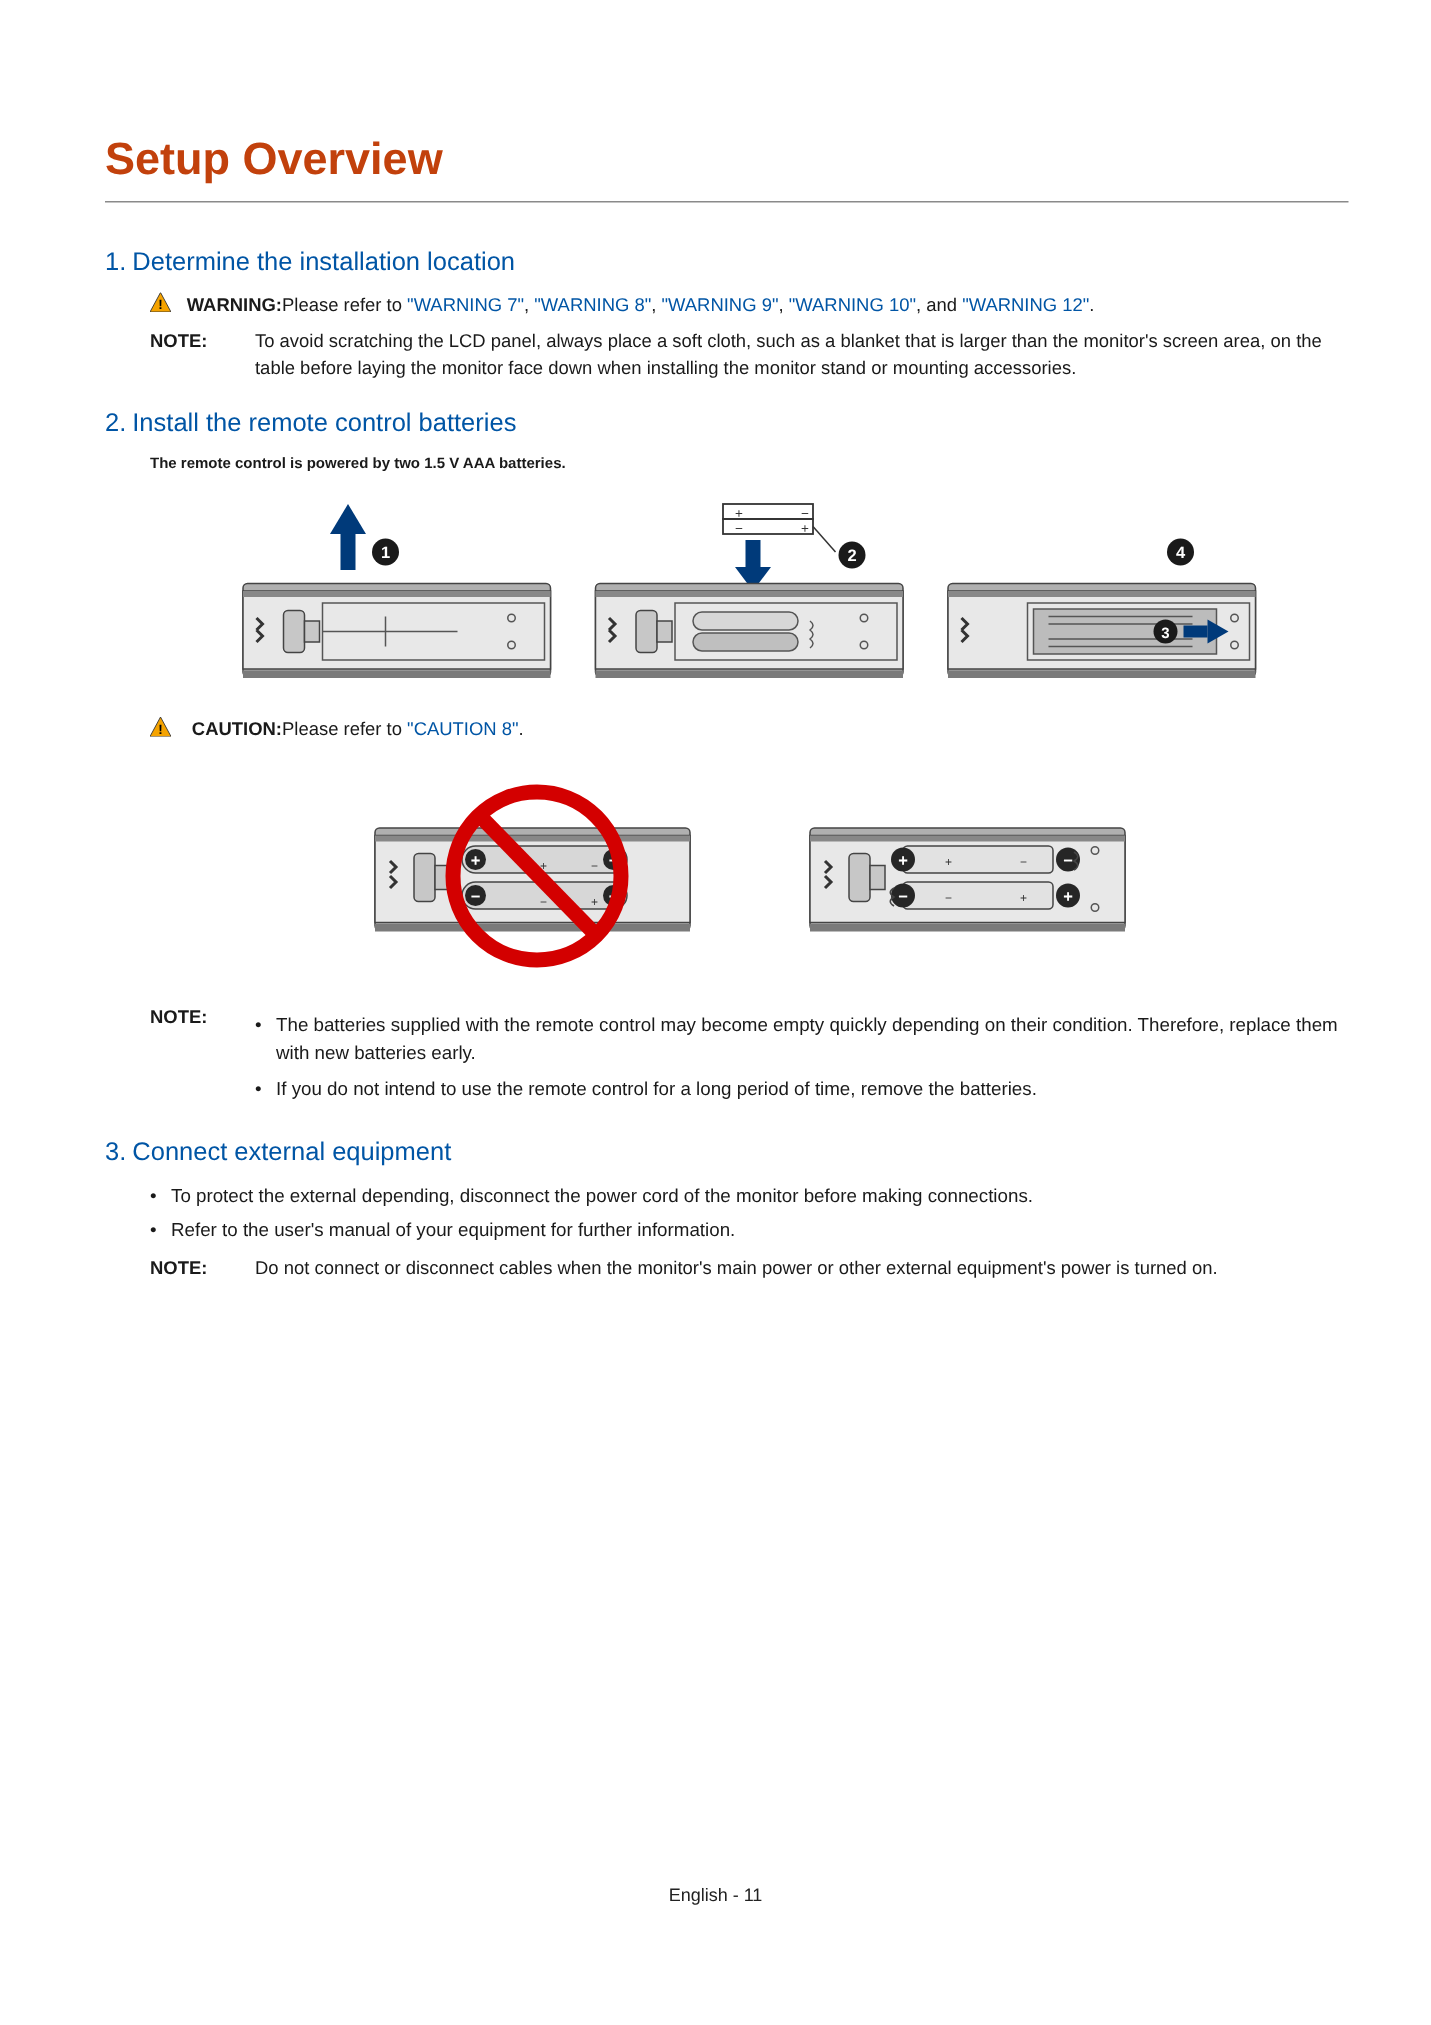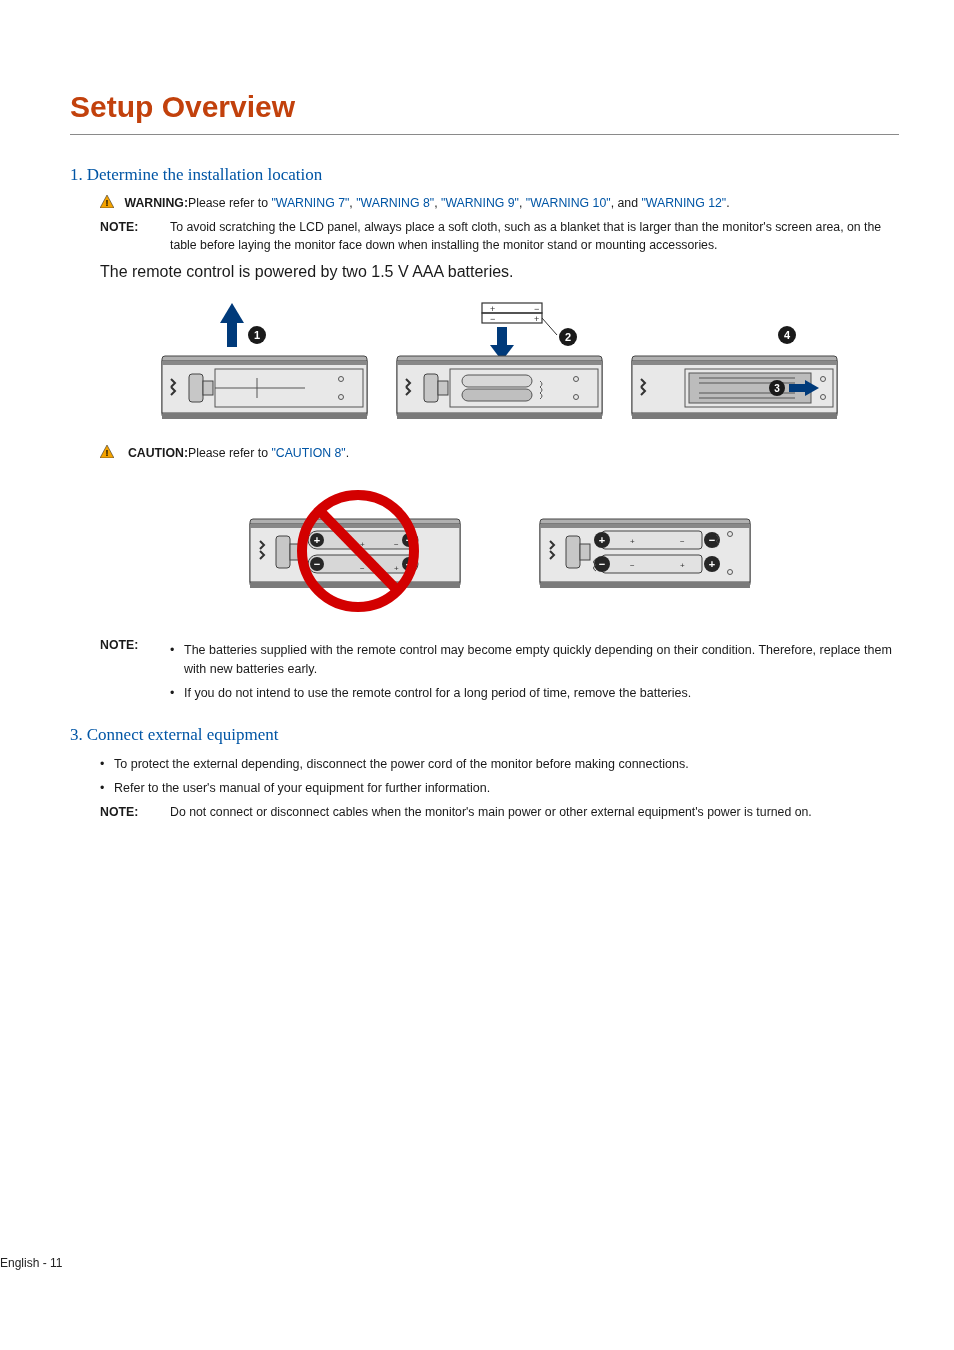--- a/index.html
+++ b/index.html
@@ -23,44 +23,44 @@
   }
   hr.titlebar {
     border: none;
     border-top: 1px solid #8a8a8a;
     margin: 0 0 30px 0;
   }
   .section-head {
     color: #0055a5;
     font-size: 17px;
     margin: 18px 0 10px 0;
-    font-family: Liberation Serif, serif;
   }
   .section-num { margin-right: 4px; }
   .indent1 { margin-left: 30px; }
   .row { display: flex; font-size: 12.3px; line-height: 1.45; margin: 6px 0; }
   .label-col { flex: 0 0 70px; font-weight: bold; }
   .label-col.narrow { flex: 0 0 70px; text-align: right; }
   .body-col { flex: 1; }
   .warn-icon {
     display: inline-block;
     vertical-align: -2px;
     margin-right: 4px;
   }
   .link { color: #0055a5; }
-  .para { font-size: 16px; line-height: 1.55; margin: 4px 0 4px 0; }
+  .para { font-size: 10px; line-height: 1.55; margin: 4px 0 4px 0; font-weight: bold; }
   .bullets { font-size: 12.5px; line-height: 1.55; margin: 4px 0; padding-left: 0; list-style: none; }
   .bullets li { display: flex; margin: 4px 0; }
   .bullets li .dot { flex: 0 0 14px; }
   .bullets li .txt { flex: 1; }
   .fig-row { display: flex; justify-content: center; gap: 20px; margin: 16px 0 14px 0; }
   .footer {
     position: absolute;
     bottom: 80px;
     left: 0; right: 0;
+    text-align: center;
     font-size: 12px;
     color: #222;
   }
   svg { display: block; }
 </style>
 </head>
 <body>
 
 <div class="page">
 
@@ -84,20 +84,23 @@
         <span>Please refer to </span><span class="link">"WARNING 7"</span><span>, </span><span class="link">"WARNING 8"</span><span>, </span><span class="link">"WARNING 9"</span><span>, </span><span class="link">"WARNING 10"</span><span>, and </span><span class="link">"WARNING 12"</span><span>.</span>
       </div>
     </div>
 
     <div class="row">
       <div class="label-col">NOTE:</div>
       <div class="body-col">To avoid scratching the LCD panel, always place a soft cloth, such as a blanket that is larger than the monitor's screen area, on the table before laying the monitor face down when installing the monitor stand or mounting accessories.</div>
     </div>
   </div>
 
+  <div class="section-head">
+    <span class="section-num">2.</span><span>Install the remote control batteries</span>
+  </div>
 
   <div class="indent1">
     <p class="para">The remote control is powered by two 1.5 V AAA batteries.</p>
 
     <div class="fig-row">
 
       <svg width="215" height="130" viewBox="0 0 215 130">
         <g>
 
           <g fill="#003a7a">

